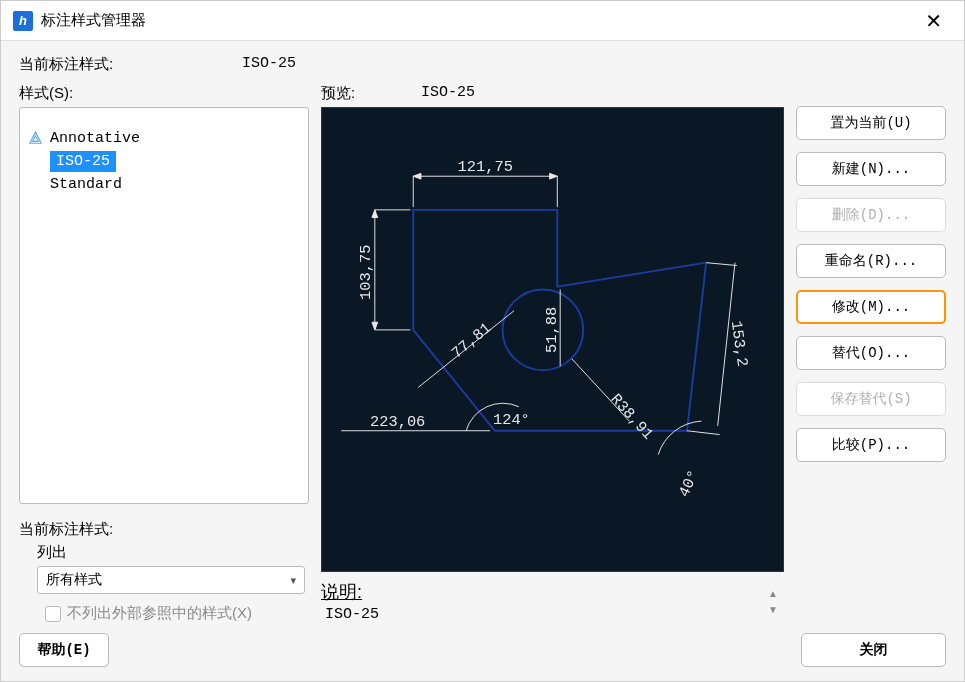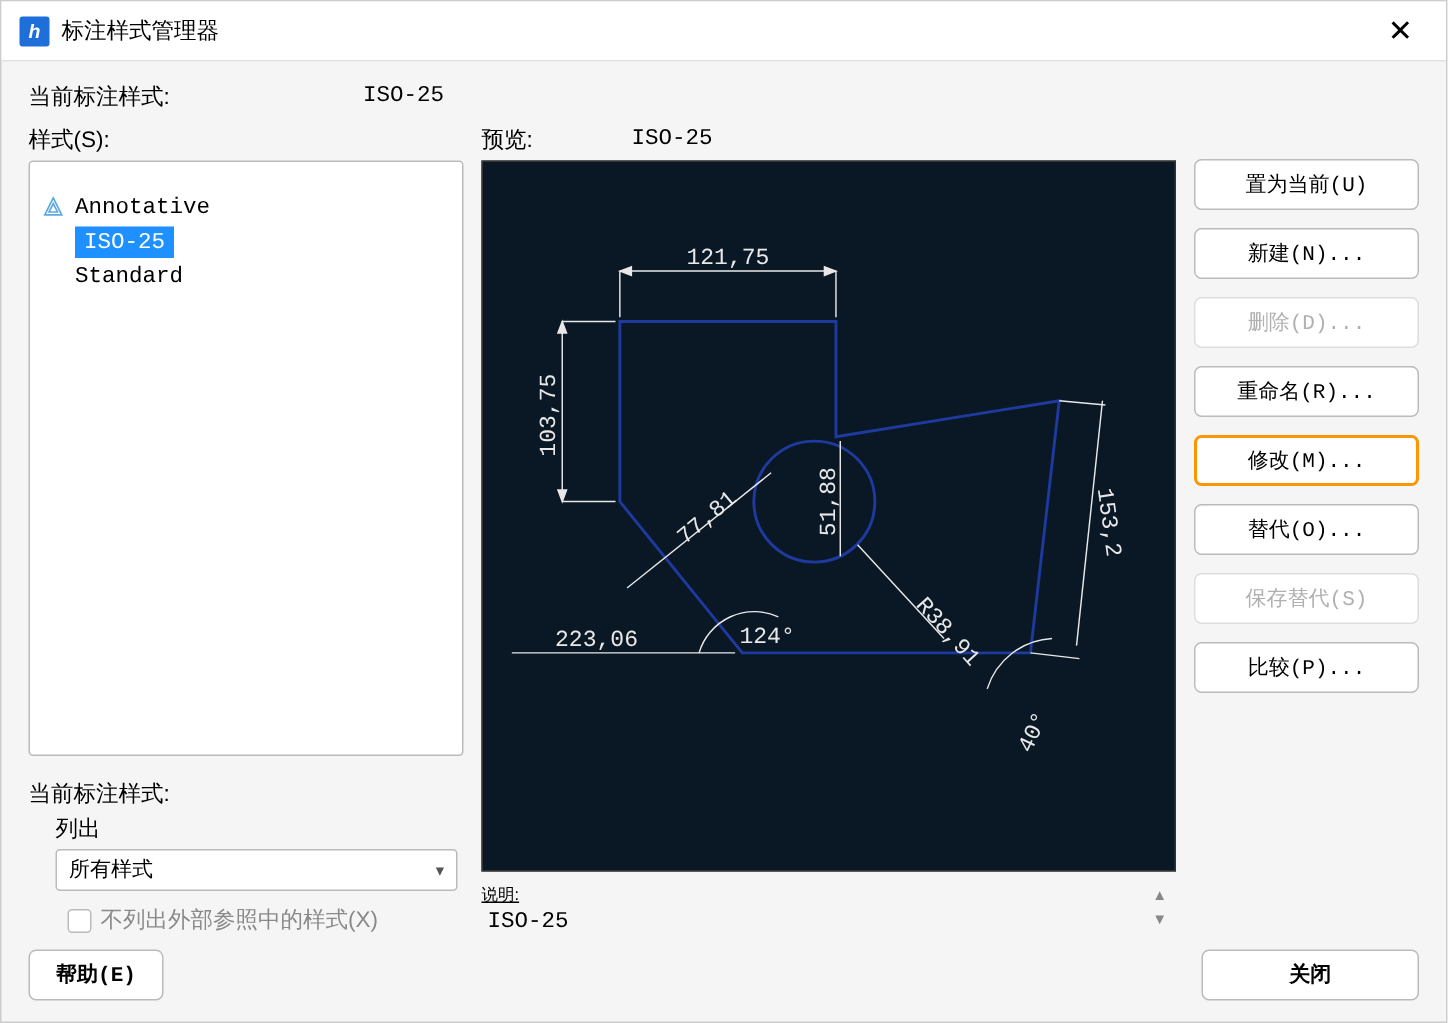--- a/index.html
+++ b/index.html
@@ -30,21 +30,21 @@
 .checkbox-row { margin-top: 10px; margin-left: 26px; display: flex; align-items: center; color: #8a8a8a; }
 .checkbox-box { width: 16px; height: 16px; border: 1px solid #bbb; border-radius: 3px; background: #fff; margin-right: 6px; }
 .center-col { flex: 1; display: flex; flex-direction: column; }
 .preview-header { display: flex; font-size: 15px; margin-bottom: 4px; }
 .preview-header .lbl { width: 100px; }
 .preview-header .val { font-family: "Courier New", monospace; }
 .preview-canvas { flex: 1; background: #0a1826; border: 1px solid #333; position: relative; min-height: 420px; }
 .preview-canvas svg { width: 100%; height: 100%; display: block; }
 .desc-area { margin-top: 8px; display: flex; }
 .desc-left { flex: 1; }
-.desc-label { font-size: 11px; margin-bottom: 2px; text-decoration: underline; }
+.desc-label { font-size: 18px; margin-bottom: 2px; text-decoration: underline; }
 .desc-val { font-family: "Courier New", monospace; font-size: 15px; margin-left: 4px; }
 .spinner-btns { display: flex; flex-direction: column; justify-content: center; gap: 6px; padding-right: 6px; }
 .spinner-btns span { font-size: 10px; color: #888; cursor: pointer; line-height: 1; }
 .right-col { width: 150px; display: flex; flex-direction: column; gap: 12px; padding-top: 22px; }
 .btn { height: 34px; background: #fff; border: 1px solid #bbb; border-radius: 5px; font-size: 14px; cursor: pointer; display: flex; align-items: center; justify-content: center; font-family: "Courier New", SimSun, monospace; }
 .btn.disabled { color: #b0b0b0; border-color: #ddd; cursor: default; }
 .btn.highlighted { border: 2px solid #ff9500; }
 .footer { display: flex; justify-content: space-between; padding: 0 18px 14px 18px; }
 .footer .btn { width: 145px; font-weight: bold; }
 </style>

